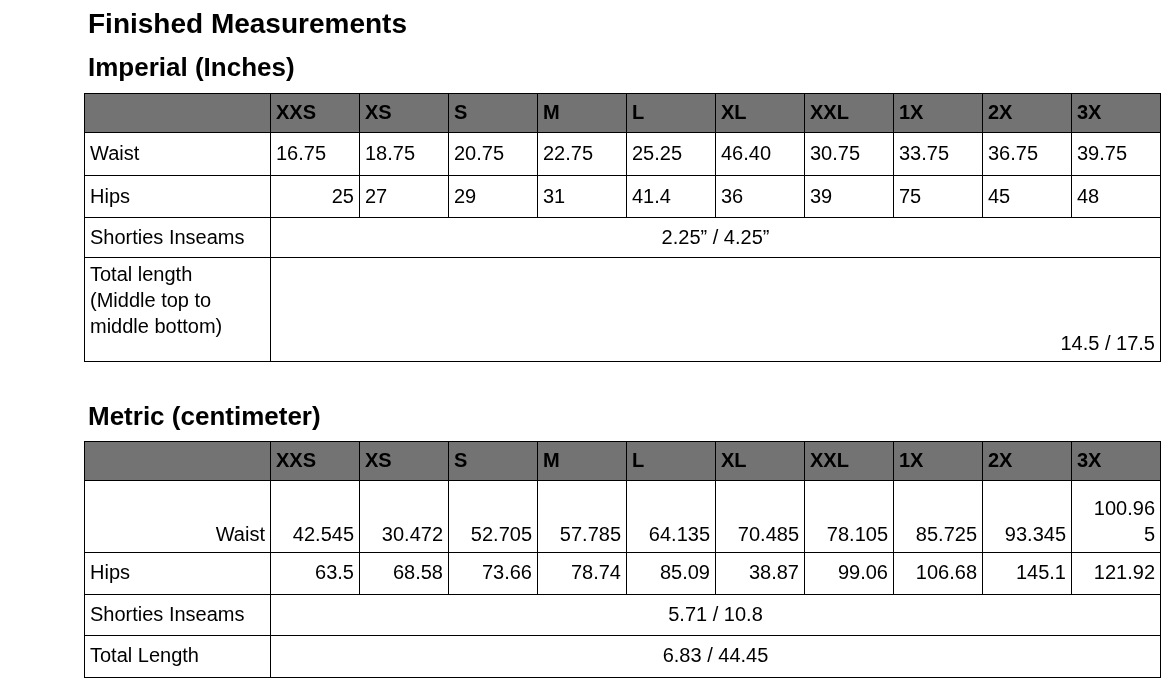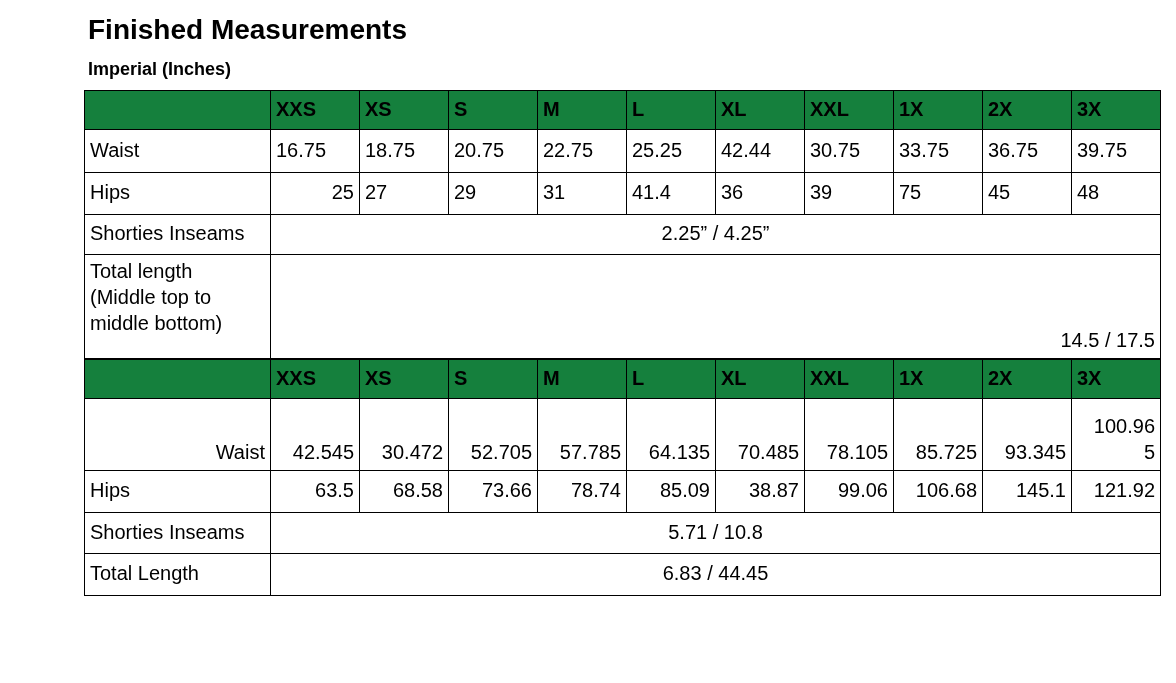--- a/index.html
+++ b/index.html
@@ -1,37 +1,37 @@
 <!DOCTYPE html>
 <html><head>
 <meta charset="utf-8">
 <style>
   html,body{margin:0;padding:0;background:#fff;}
   body{
     width:1176px;height:683px;overflow:hidden;
     font-family:"Liberation Sans",sans-serif;color:#000;
   }
-  .page{padding:10px 16px 0 84px;}
+  .page{padding:4px 16px 0 84px;}
   h1{font-size:28px;font-weight:bold;margin:0 0 0 4px;padding-top:4px;line-height:1.15;}
-  h2{font-size:18px;font-weight:bold;line-height:1.15;}
+  h2{font-size:26px;font-weight:bold;line-height:1.15;}
   .h2-imperial{margin:13px 0 10px 4px;}
   .h2-metric{margin:40px 0 9px 4px;}
   table.meas{
     border-collapse:collapse;table-layout:fixed;width:1076px;
   }
   table.meas td{
     border:1.5px solid #000;
     font-size:20px;line-height:1.3;
     padding:3px 5px 5px 5px;
     vertical-align:middle;
     overflow:hidden;
   }
   table.meas col.c-label{width:186px;}
   table.meas col.c-size{width:89px;}
-  tr.hdr td{background:#15803d;font-weight:bold;vertical-align:middle;}
+  tr.hdr td{background:#737373;font-weight:bold;vertical-align:middle;}
   .lbl{text-align:left;}
   .al{text-align:left;}
   .ar{text-align:right;}
   .merged{text-align:center;}
   .vbottom{vertical-align:bottom !important;text-align:right;}
   .vtop{vertical-align:top !important;}
   .pre{white-space:pre-line;}
   
   tr.imp-hdr{height:39px;}  tr.imp-waist{height:43px;} tr.imp-hips{height:42px;}
   tr.imp-short{height:40px;} tr.imp-total{height:104px;}
@@ -75,21 +75,21 @@
             <td class="al">2X</td>
             <td class="al">3X</td>
           </tr>
         <tr class="imp-waist">
           <td class="lbl">Waist</td>
         <td class="al">16.75</td>
             <td class="al">18.75</td>
             <td class="al">20.75</td>
             <td class="al">22.75</td>
             <td class="al">25.25</td>
-            <td class="al">42.44</td>
+            <td class="al">46.40</td>
             <td class="al">30.75</td>
             <td class="al">33.75</td>
             <td class="al">36.75</td>
             <td class="al">39.75</td>
           </tr>
         <tr class="imp-hips">
           <td class="lbl">Hips</td>
         <td class="ar">25</td>
             <td class="al">27</td>
             <td class="al">29</td>
@@ -109,20 +109,21 @@
           <td class="lbl vtop pre">Total length
 (Middle top to
 middle bottom)</td>
           <td class="merged vbottom" colspan="10">14.5 / 17.5</td>
         </tr>
       </tbody>
     </table>
   </section>
 
   <section>
+    <h2 class="h2-metric">Metric (centimeter)</h2>
     <table class="meas">
       <colgroup>
         <col class="c-label">
         <col class="c-size">
           <col class="c-size">
           <col class="c-size">
           <col class="c-size">
           <col class="c-size">
         <col class="c-size">
           <col class="c-size">

